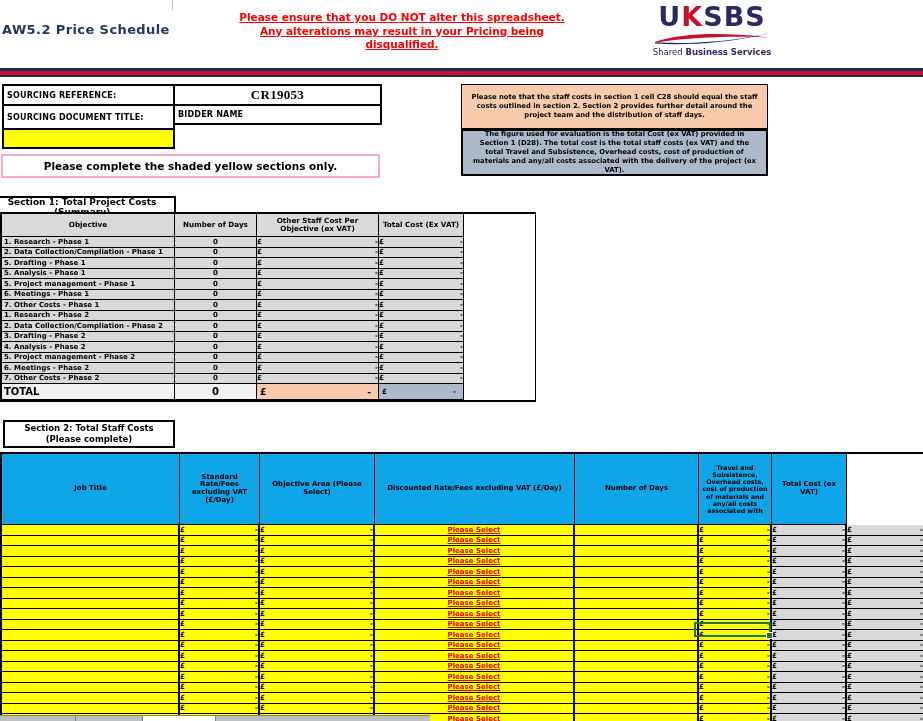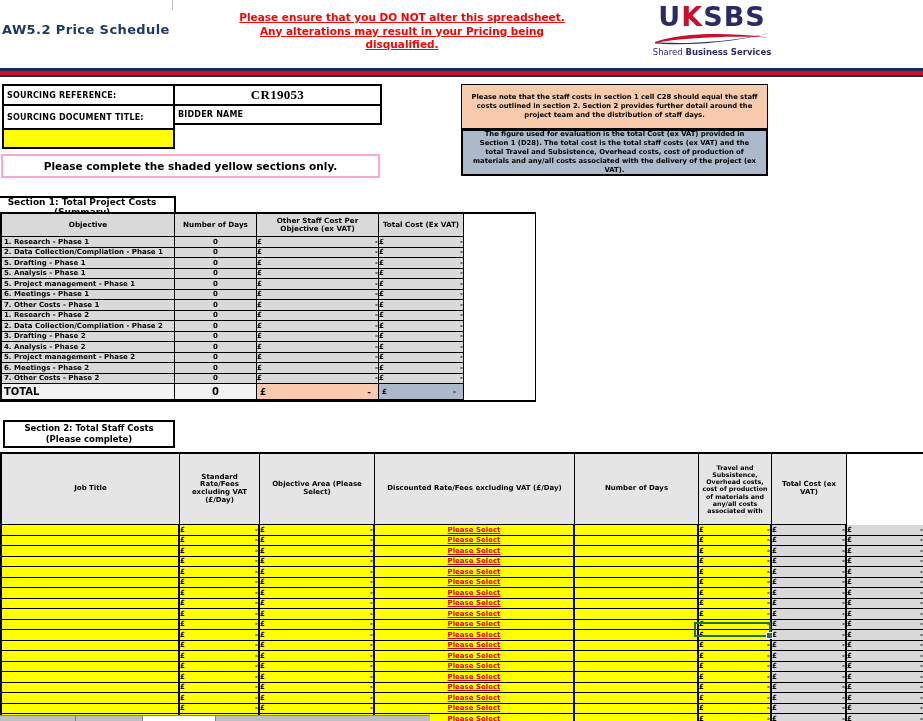--- a/index.html
+++ b/index.html
@@ -65,21 +65,21 @@
   .s1total{height:16px;}
   .s1total .c{font-weight:bold;}
   .s1total .tlab{background:#F2F2F2;font-size:10px;padding-left:2px;}
   .s1total .tdays{background:#F2F2F2;font-size:10px;justify-content:center;}
   .s1total .tstaff{background:#F8CBAD;font-size:9px;}
   .s1total .tcost{background:#ACB9CA;font-size:7px;}
   
   .s2{left:0;top:452px;width:923px;border-right:none;}
   .s2row{display:grid;grid-template-columns:178px 80px 115px 200px 124px 73px 75px 78px;height:10.5px;}
   .s2head{height:71px;}
-  .s2head .c{background:#e5e5e5;font-size:7px;padding:0 3px;}
+  .s2head .c{background:#0ea5e9;font-size:7px;padding:0 3px;}
   .s2head .travel{font-size:6.3px;line-height:1.15;}
   .s2 .body .c{font-size:7px;}
   .s2 .y{background:#FFFF00;}
   .s2 .g{background:#D9D9D9;}
   .s2 .sel{justify-content:center;color:#E00000;font-weight:bold;text-decoration:underline;font-size:6.8px;}
   .s2 .body .c{border-right-width:2px;}
   
   .selbox{left:694px;top:622px;width:77px;height:15px;border:2px solid #1E7145;z-index:5;}
   .selbox .handle{position:absolute;right:-4px;bottom:-4px;width:5px;height:5px;background:#1E7145;border:1px solid #fff;}
   .tabs{left:0;top:715px;width:430px;height:6px;background:#BFBFBF;border-top:1px solid #808080;z-index:6;}

